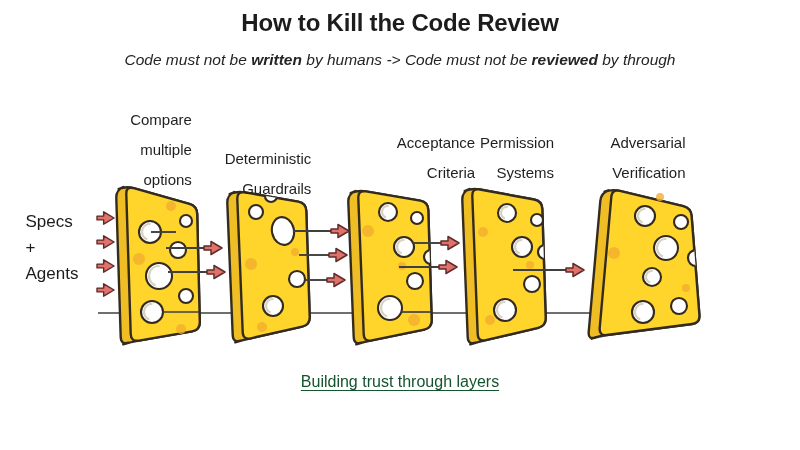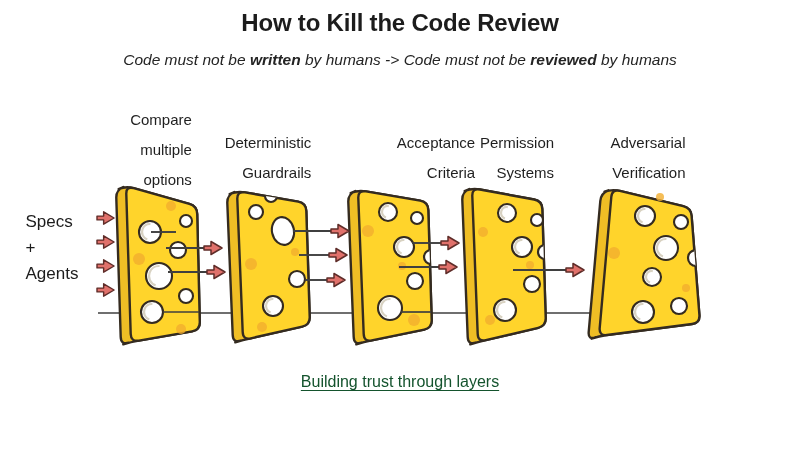--- a/index.html
+++ b/index.html
@@ -168,26 +168,26 @@
       <path d="M0,-2 L7,-2 L7,-6.5 L18,0 L7,6.5 L7,2 L0,2 Z" transform="translate(566,270)" fill="#E0716B" stroke="#5F2D29" stroke-width="1.5" stroke-linejoin="round"></path>
     </g>
     <path d="M0,-2 L7,-2 L7,-6.5 L18,0 L7,6.5 L7,2 L0,2 Z" transform="translate(97,218) scale(0.95)" fill="#E0716B" stroke="#5F2D29" stroke-width="1.5" stroke-linejoin="round"></path>
     <path d="M0,-2 L7,-2 L7,-6.5 L18,0 L7,6.5 L7,2 L0,2 Z" transform="translate(97,242) scale(0.95)" fill="#E0716B" stroke="#5F2D29" stroke-width="1.5" stroke-linejoin="round"></path>
     <path d="M0,-2 L7,-2 L7,-6.5 L18,0 L7,6.5 L7,2 L0,2 Z" transform="translate(97,266) scale(0.95)" fill="#E0716B" stroke="#5F2D29" stroke-width="1.5" stroke-linejoin="round"></path>
     <path d="M0,-2 L7,-2 L7,-6.5 L18,0 L7,6.5 L7,2 L0,2 Z" transform="translate(97,290) scale(0.95)" fill="#E0716B" stroke="#5F2D29" stroke-width="1.5" stroke-linejoin="round"></path>
   </svg>
 
 <div class="abs title">How to Kill the Code Review</div>
 
-<div class="abs subtitle"><span>Code must not be </span><b>written</b><span> by humans -&gt; Code must not be </span><b>reviewed</b><span> by humans</span></div>
+<div class="abs subtitle"><span>Code must not be </span><b>written</b><span> by humans -&gt; Code must not be </span><b>reviewed</b><span> by through</span></div>
 
 <div class="abs layer-label" style="left:161px;top:105px;">Compare
 multiple
 options</div>
-<div class="abs layer-label" style="left:268px;top:128px;">Deterministic
+<div class="abs layer-label" style="left:268px;top:144px;">Deterministic
 Guardrails</div>
 <div class="abs layer-label" style="left:392px;top:128px;margin-left:44px;">Acceptance
 Criteria</div>
 <div class="abs layer-label" style="left:517px;top:128px;">Permission
 Systems</div>
 <div class="abs layer-label" style="left:648px;top:128px;">Adversarial
 Verification</div>
 
 <div class="abs input-label" style="left:52px;top:209px;">Specs
 +

